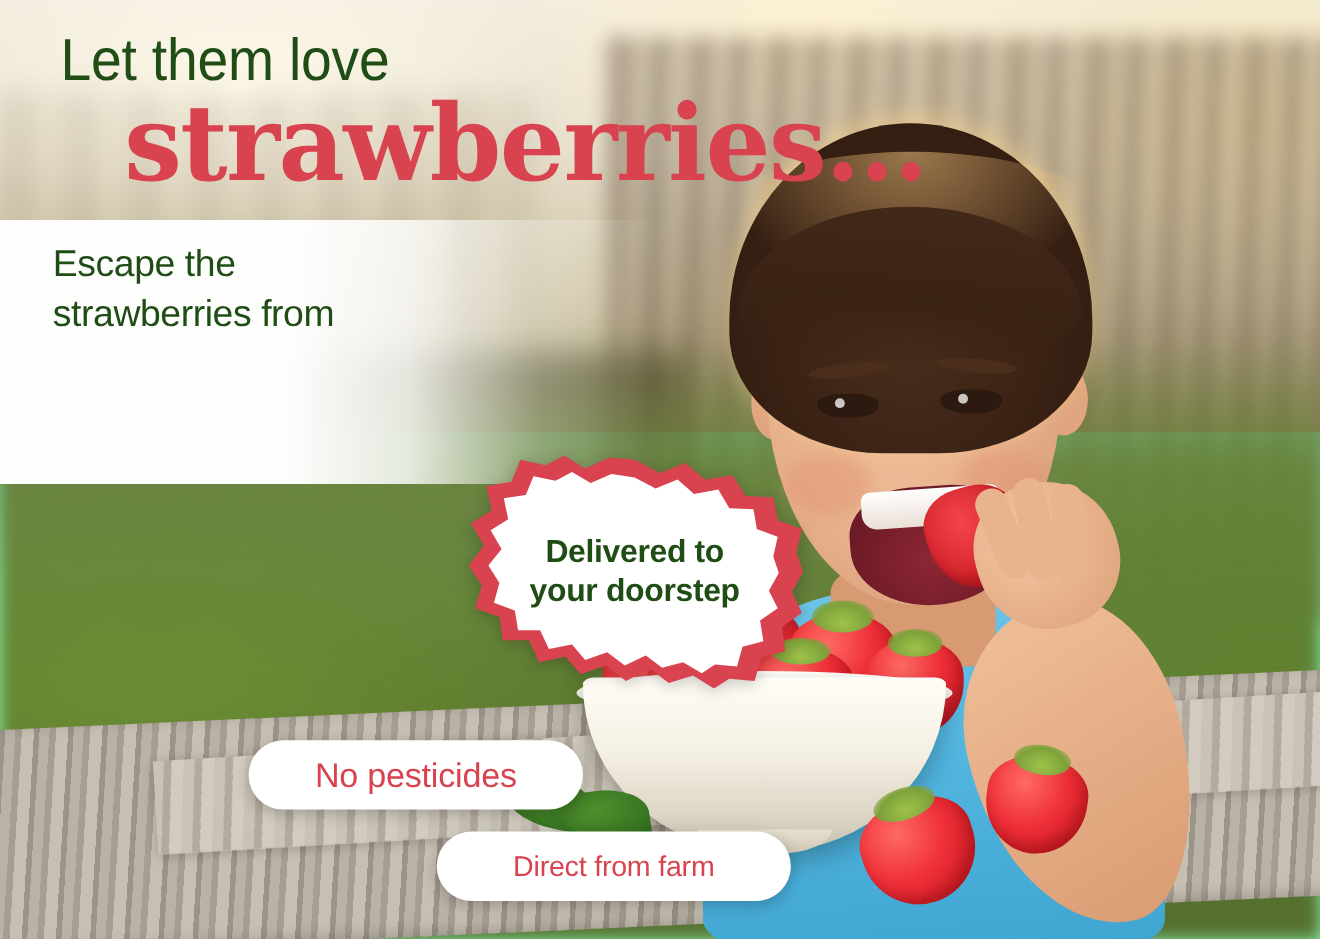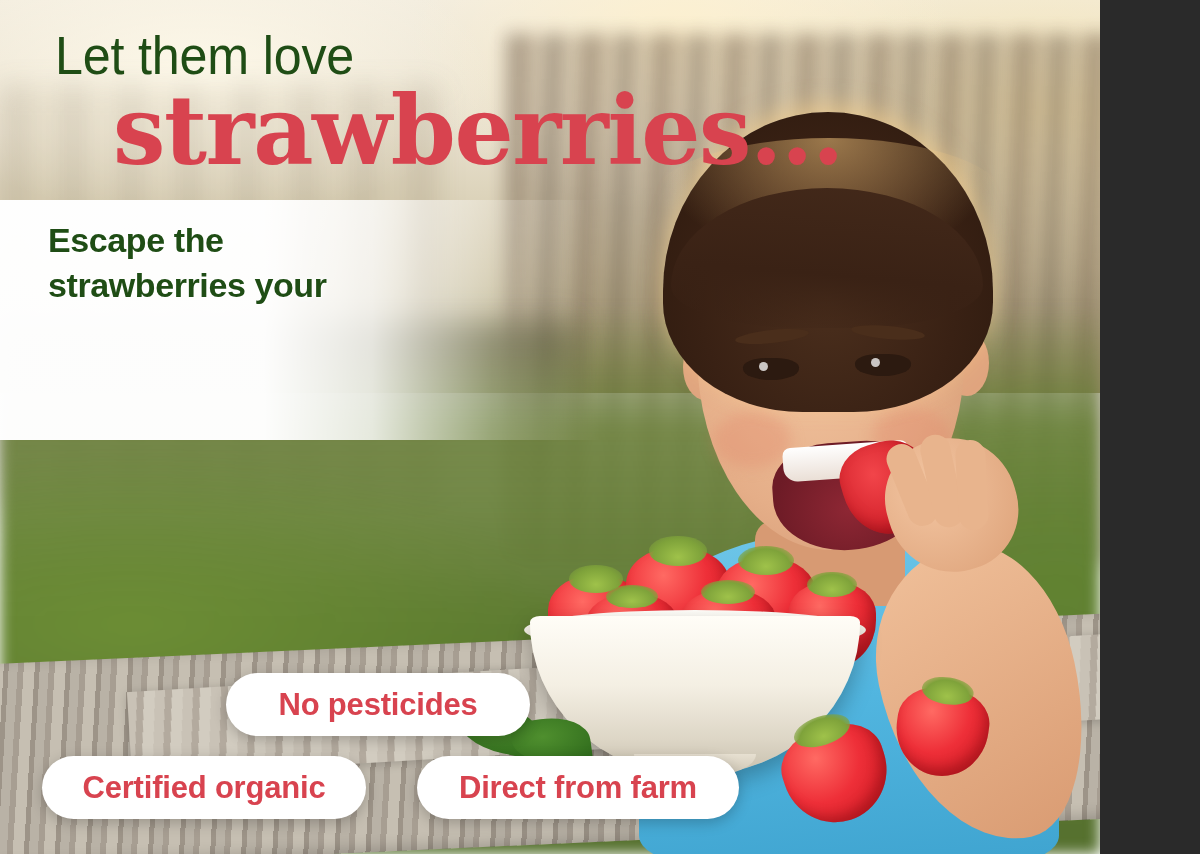--- a/index.html
+++ b/index.html
@@ -1,24 +1,24 @@
 <!DOCTYPE html>
 <html><head>
 <meta charset="utf-8">
 <title>Strawberries Promo</title>
 <style>
   * { margin:0; padding:0; box-sizing:border-box; }
   html,body { background:#2a2a2a; }
 
   #stage{
     position:relative;
-    width:1100px; height:854px;
+    width:1200px; height:854px;
     overflow:hidden;
     font-family:"Liberation Sans", sans-serif;
-    background:#ffffff;
+    background:#86efac;
   }
 
   
   .photo{ position:absolute; inset:0; overflow:hidden; }
 
   
   .bg-sky{
     position:absolute; left:0; top:0; width:100%; height:46%;
     background:
       radial-gradient(ellipse 420px 200px at 18% 20%, rgba(255,250,235,.95), rgba(255,248,230,0) 70%),
@@ -211,21 +211,21 @@
     margin-top:2px;
     margin-left:58px;
     font-family:"DejaVu Serif","Liberation Serif", serif;
     font-size:96px; line-height:.96; font-weight:700; letter-spacing:-1.5px;
     color:#d8434f;
     transform:scaleX(.97); transform-origin:left center;
   }
 
   .body-copy{
     position:absolute; left:48px; top:218px; width:470px;
-    font-size:34px; line-height:1.33; font-weight:700; color:#1f4d15;
+    font-size:34px; line-height:1.33; font-weight:400; color:#1f4d15;
     letter-spacing:-.4px;
     text-shadow:0 0 6px rgba(255,255,255,.98), 0 0 12px rgba(255,255,255,.9), 1px 1px 0 rgba(255,255,255,.9);
   }
   .body-copy span{ display:block; }
 
   
   .burst{ position:absolute; left:424px; top:414px; width:306px; height:212px; }
   .burst svg{ display:block; width:100%; height:100%; filter:drop-shadow(0 3px 7px rgba(0,0,0,.22)); }
   .burst-text{
     position:absolute; inset:0; display:flex; flex-direction:column;
@@ -233,27 +233,27 @@
     font-size:29px; font-weight:700; line-height:1.22; color:#1f4d15;
     letter-spacing:-.3px; text-align:center; padding:0 26px;
   }
 
   
   .pill{
     position:absolute;
     background:#fff;
     border-radius:999px;
     display:flex; align-items:center; justify-content:center;
-    color:#d8434f; font-weight:700; letter-spacing:-.2px;
+    color:#d8434f; font-weight:400; letter-spacing:-.2px;
     box-shadow:0 4px 14px rgba(0,0,0,.22);
     font-family:"Liberation Sans Narrow","Liberation Sans", sans-serif;
   }
   #pill-0{ left:226px; top:673px; width:304px; height:63px; font-size:31px; }
   #pill-1{ left:42px;  top:756px; width:324px; height:63px; font-size:31px; }
-  #pill-2{ left:417px; top:756px; width:322px; height:63px; font-size:31px; }
+  #pill-2{ left:397px; top:756px; width:322px; height:63px; font-size:26px; }
 </style>
 </head>
 <body>
 
 <div id="stage">
 
   <div class="photo">
     <div class="bg-sky"></div>
     <div class="bg-fence2"></div>
     <div class="bg-fence"></div>
@@ -306,21 +306,36 @@
 
   <div class="panel"></div>
 
   <div class="headline">
     <div class="h-line1">Let them love</div>
     <div class="h-line2">strawberries...</div>
   </div>
 
   <div class="body-copy">
     <span>Escape the</span>
-    <span>strawberries your</span>
+    <span>strawberries from</span>
   </div>
 
+  <div class="burst">
+    <svg viewBox="0 0 306 212" xmlns="http://www.w3.org/2000/svg" aria-hidden="true">
+      <polygon points="153,4 176,16 199,7 217,22 242,18 254,37 279,38 283,59 305,67 300,88 306,106
+                296,124 305,143 287,156 290,178 268,184 262,205 239,203 225,212 206,200 184,207
+                167,194 145,205 127,191 104,199 90,183 66,188 57,168 33,168 30,147 8,139
+                14,118 2,100 16,82 4,62 23,50 18,28 41,24 49,4 72,9 89,0 108,12 130,2" fill="#d8434f"></polygon>
+      <polygon points="153,20 172,30 192,22 207,35 229,31 239,48 261,49 264,67 283,74 279,92 284,107
+                275,123 283,139 267,150 270,169 251,174 246,192 226,190 214,198 197,188 178,193
+                163,182 144,191 128,179 108,186 96,172 75,176 67,159 47,159 44,141 25,134
+                30,116 20,100 32,85 22,68 38,58 34,39 54,36 61,19 81,23 96,15 113,25 132,17" fill="#ffffff"></polygon>
+    </svg>
+    <div class="burst-text">
+      <span>Delivered to</span>
+      <span>your doorstep</span>
+    </div>
+  </div>
 
   <div class="pill" id="pill-0">No pesticides</div>
-  <div class="pill" id="pill-1">Certified organic</div>
   <div class="pill" id="pill-2">Direct from farm</div>
 
 </div>
 
 </body></html>

